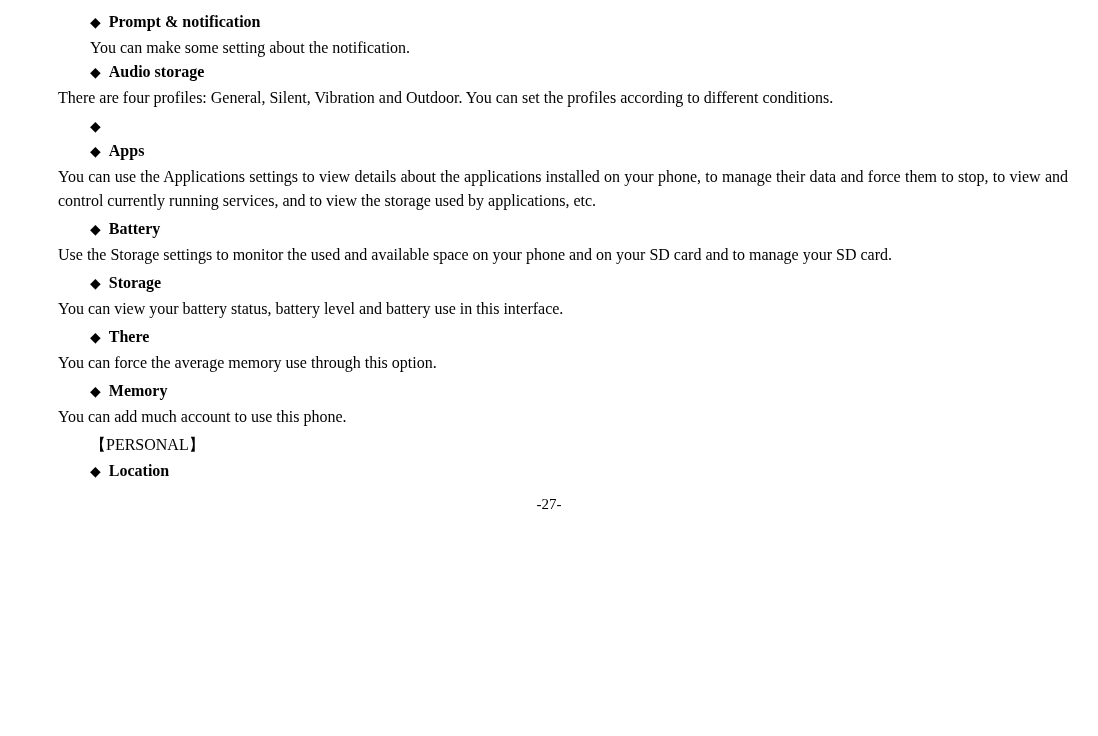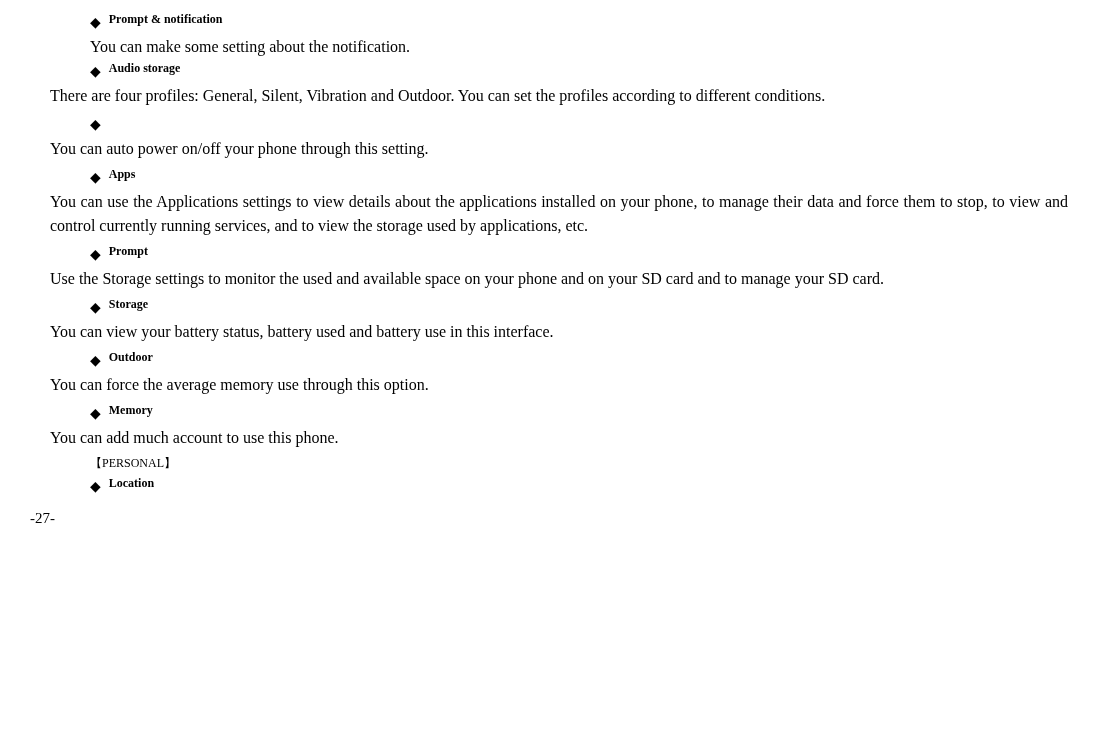--- a/index.html
+++ b/index.html
@@ -30,49 +30,49 @@
       display: inline-block;
       color: #000;
       font-size: 14px;
       margin-right: 8px;
       margin-top: 2px;
       flex-shrink: 0;
     }
 
     .section-title {
       font-weight: bold;
-      font-size: 12px;
+      font-size: 16px;
     }
 
     .section-body {
-      margin-left: 20px;
+      margin-left: 28px;
       margin-bottom: 4px;
       text-align: justify;
     }
 
     .section-body-indent {
       margin-left: 60px;
       text-align: justify;
     }
 
     .personal-header {
       margin-left: 60px;
       margin-bottom: 2px;
-      font-size: 12px;
+      font-size: 16px;
     }
 
     .sub-item {
       display: flex;
       align-items: flex-start;
       margin-left: 60px;
       margin-bottom: 2px;
     }
 
     .page-number {
-      text-align: left;
+      text-align: center;
       margin-top: 10px;
       font-size: 15px;
     }
 
     .top-item {
       display: flex;
       align-items: flex-start;
       margin-left: 60px;
       margin-bottom: 2px;
     }
@@ -90,43 +90,42 @@
 
   <div class="sub-item">
     <span class="diamond-bullet">◆</span>
     <span class="section-title">Audio storage</span>
   </div>
   <div class="section-body">There are four profiles: General, Silent, Vibration and Outdoor. You can set the profiles according to different conditions.</div>
 
   <div class="sub-item">
     <span class="diamond-bullet">◆</span>
   </div>
-  <div class="section-body">You can auto power on/off your phone through this setting.</div>
 
   <div class="sub-item">
     <span class="diamond-bullet">◆</span>
     <span class="section-title">Apps</span>
   </div>
   <div class="section-body">You can use the Applications settings to view details about the applications installed on your phone, to manage their data and force them to stop, to view and control currently running services, and to view the storage used by applications, etc.</div>
 
   <div class="sub-item">
     <span class="diamond-bullet">◆</span>
-    <span class="section-title">Prompt</span>
+    <span class="section-title">Battery</span>
   </div>
   <div class="section-body">Use the Storage settings to monitor the used and available space on your phone and on your SD card and to manage your SD card.</div>
 
   <div class="sub-item">
     <span class="diamond-bullet">◆</span>
     <span class="section-title">Storage</span>
   </div>
-  <div class="section-body">You can view your battery status, battery used and battery use in this interface.</div>
+  <div class="section-body">You can view your battery status, battery level and battery use in this interface.</div>
 
   <div class="sub-item">
     <span class="diamond-bullet">◆</span>
-    <span class="section-title">Outdoor</span>
+    <span class="section-title">There</span>
   </div>
   <div class="section-body">You can force the average memory use through this option.</div>
 
   <div class="sub-item">
     <span class="diamond-bullet">◆</span>
     <span class="section-title">Memory</span>
   </div>
   <div class="section-body">You can add much account to use this phone.</div>
 
   <div class="personal-header">【PERSONAL】</div>

